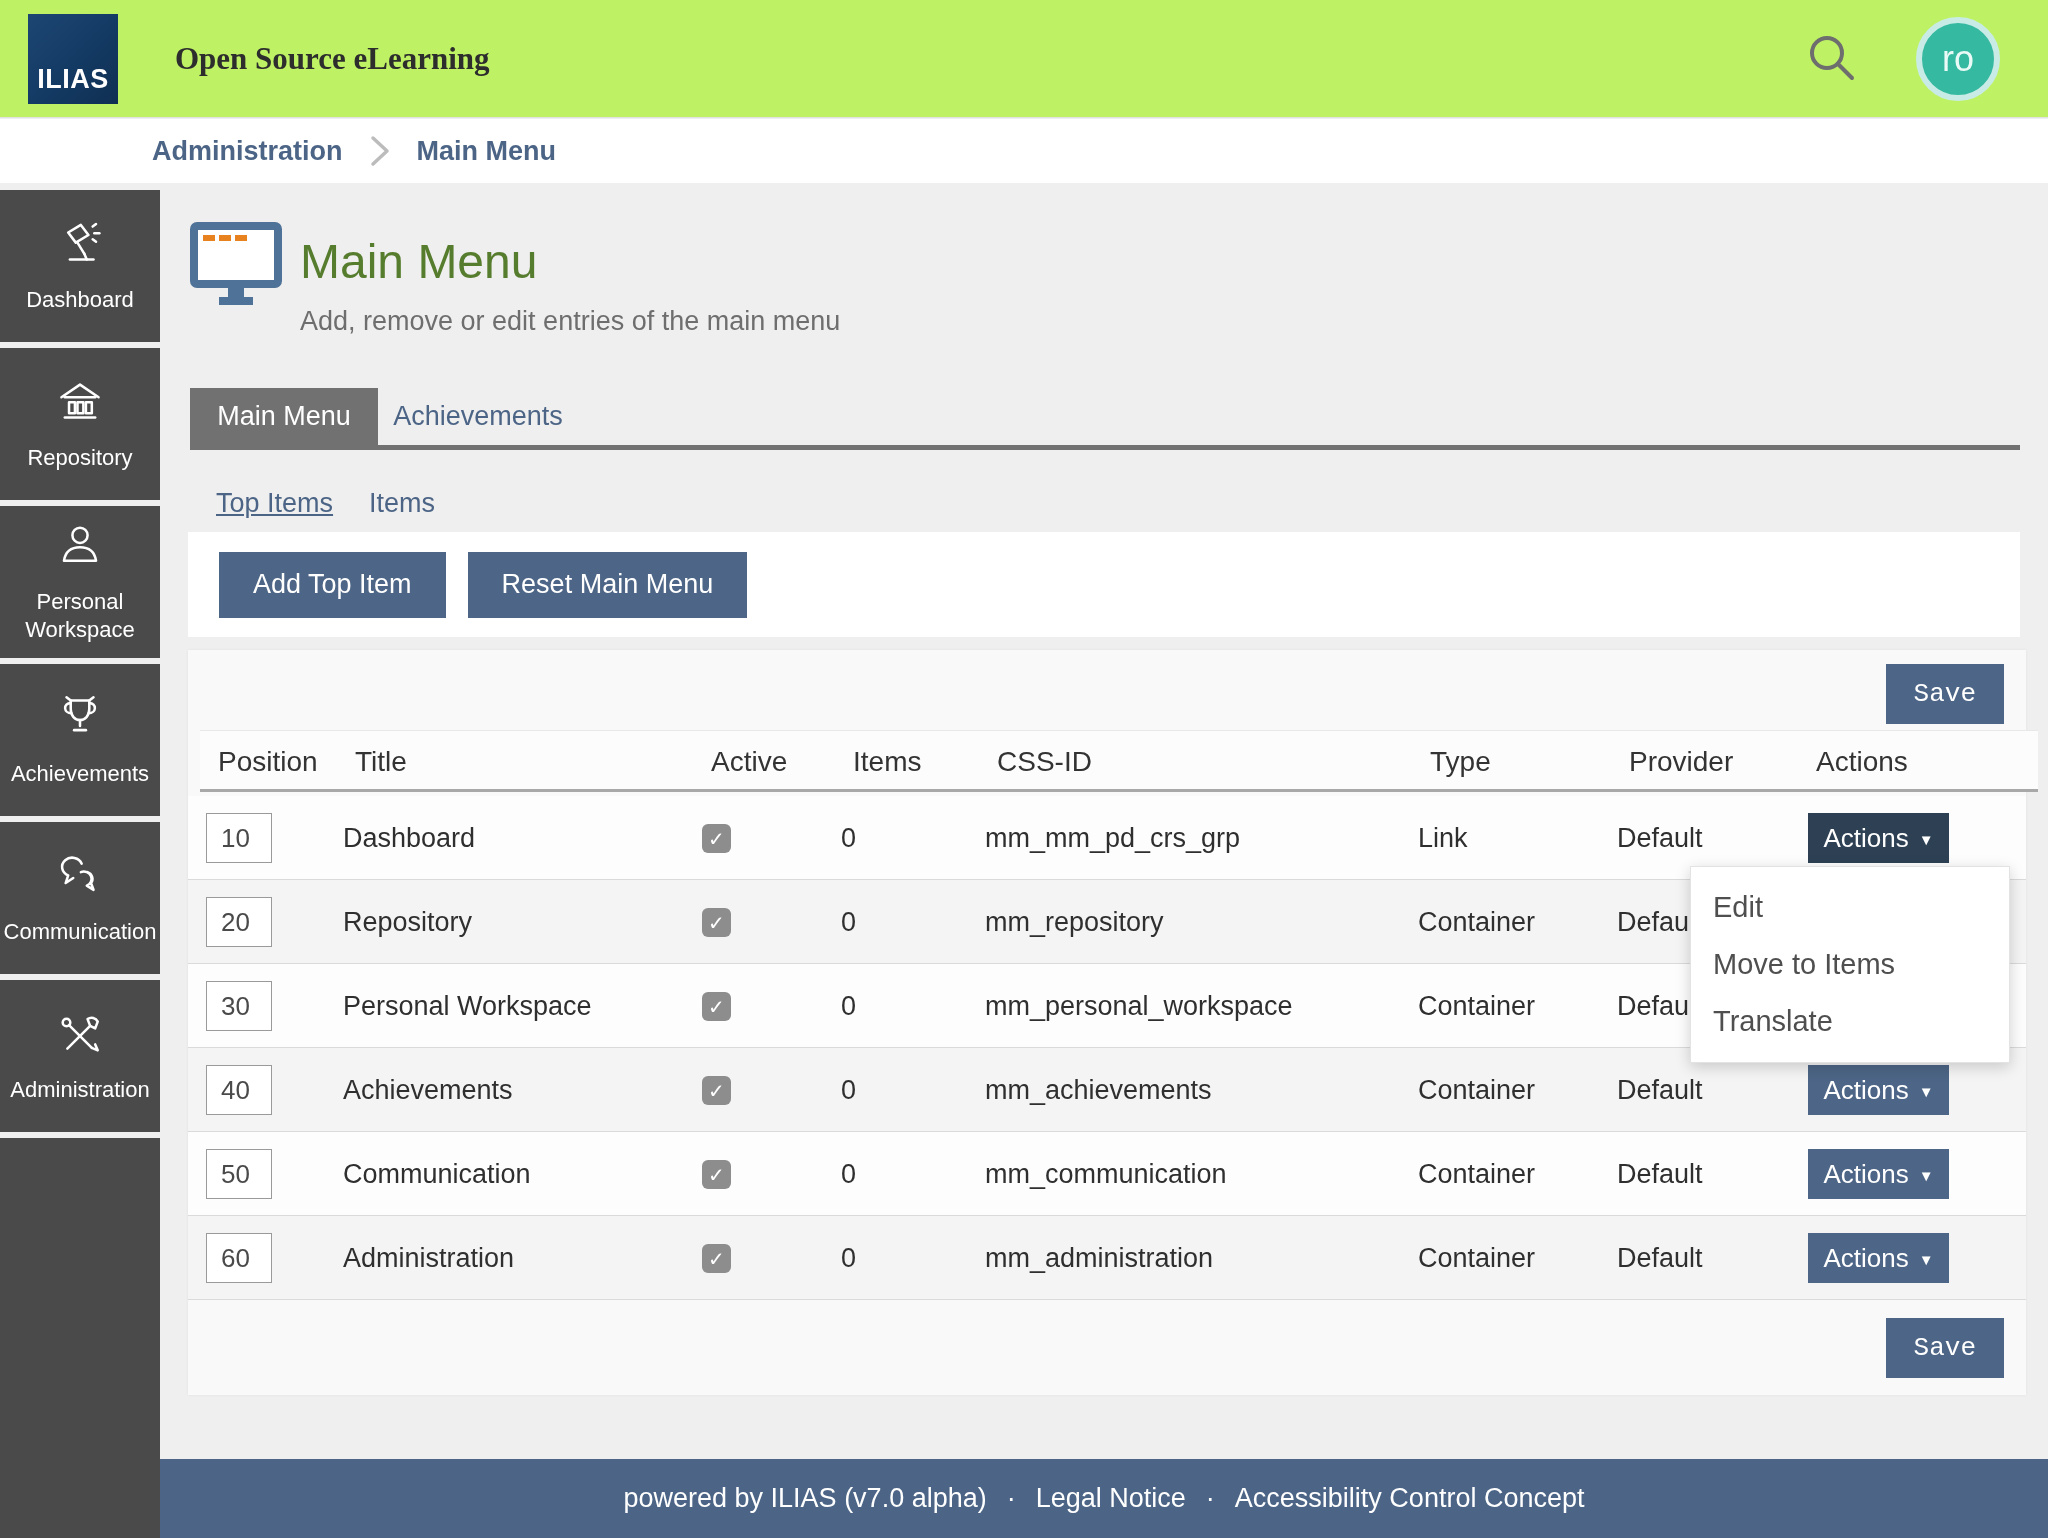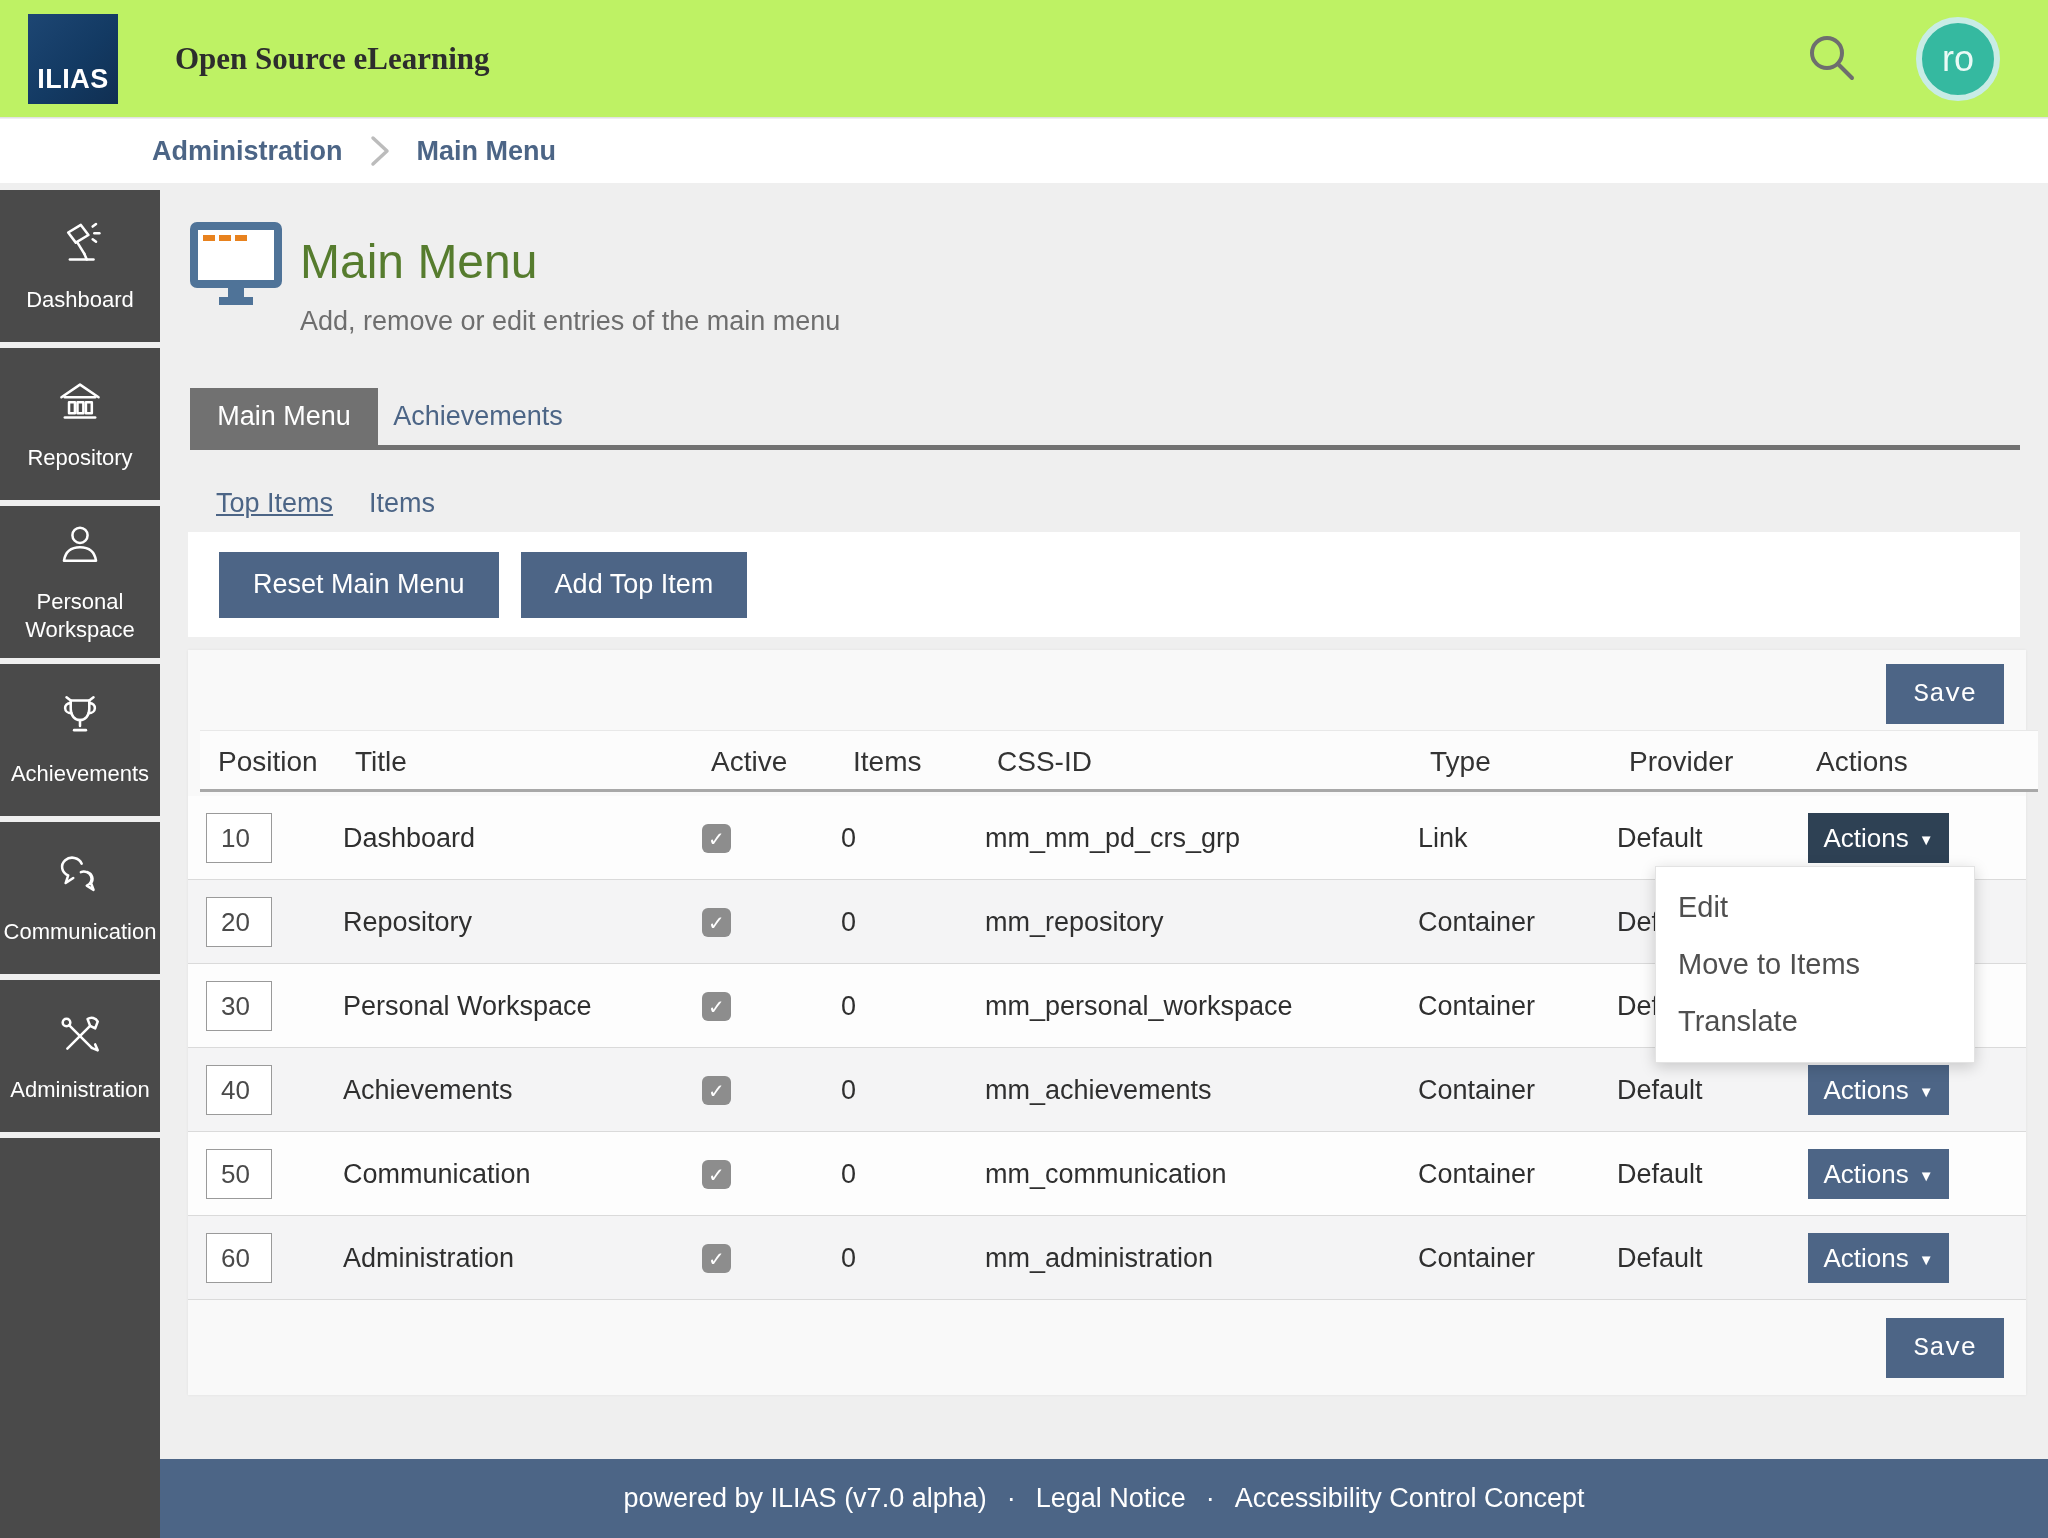--- a/index.html
+++ b/index.html
@@ -66,21 +66,21 @@
   .cell{position:absolute;top:0;height:84px;line-height:84px;font-size:27px;color:#2f2f2f;}
   .pos-input{position:absolute;left:18px;top:17px;width:66px;height:50px;border:1px solid #9a9a9a;
     background:#fff;font-family:inherit;font-size:26px;color:#4a4a4a;padding-left:14px;}
   .checkbox{position:absolute;left:514px;top:28px;width:29px;height:29px;border-radius:6px;
     background:#8d8d8d;color:#fff;font-size:20px;display:flex;align-items:center;justify-content:center;cursor:pointer;}
   .actions-btn{position:absolute;left:1620px;top:17px;height:50px;width:141px;font-size:26px;
     display:flex;align-items:center;justify-content:center;gap:10px;}
   .actions-btn .caret{font-size:15px;transform:translateY(1px);}
   .actions-open{background:#2e4154;}
   
-  .dropdown{position:absolute;left:1467px;top:216px;width:320px;background:#fff;z-index:40;
+  .dropdown{position:absolute;left:1502px;top:216px;width:320px;background:#fff;z-index:40;
     border:1px solid #e3e3e3;box-shadow:0 4px 14px rgba(0,0,0,.18);padding:12px 0;}
   .dropdown .item{height:57px;line-height:57px;padding-left:22px;font-size:29px;color:#4f4f4f;cursor:pointer;}
   
   .footer{position:absolute;left:160px;top:1459px;width:1888px;height:79px;background:#4c6586;
     display:flex;align-items:center;justify-content:center;gap:20px;color:#fff;font-size:27px;}
   .footer .flink{cursor:pointer;}
   svg{display:block;}
 </style>
 </head>
 <body>
@@ -205,22 +205,22 @@
 
   <div class="tab-active">Main Menu</div>
   <div class="tab-plain">Achievements</div>
   <div class="tab-underline"></div>
   <div class="subtabs">
     <span class="subtab current">Top Items</span>
     <span class="subtab">Items</span>
   </div>
 
   <div class="toolbar">
+    <button class="btn">Add Top Item</button>
     <button class="btn">Reset Main Menu</button>
-    <button class="btn">Add Top Item</button>
   </div>
 
   <div class="card">
     <button class="btn save-btn save-top">Save</button>
 
     <div class="thead">
       <span class="th c-pos">Position</span>
       <span class="th c-title">Title</span>
       <span class="th c-active">Active</span>
       <span class="th c-items">Items</span>

